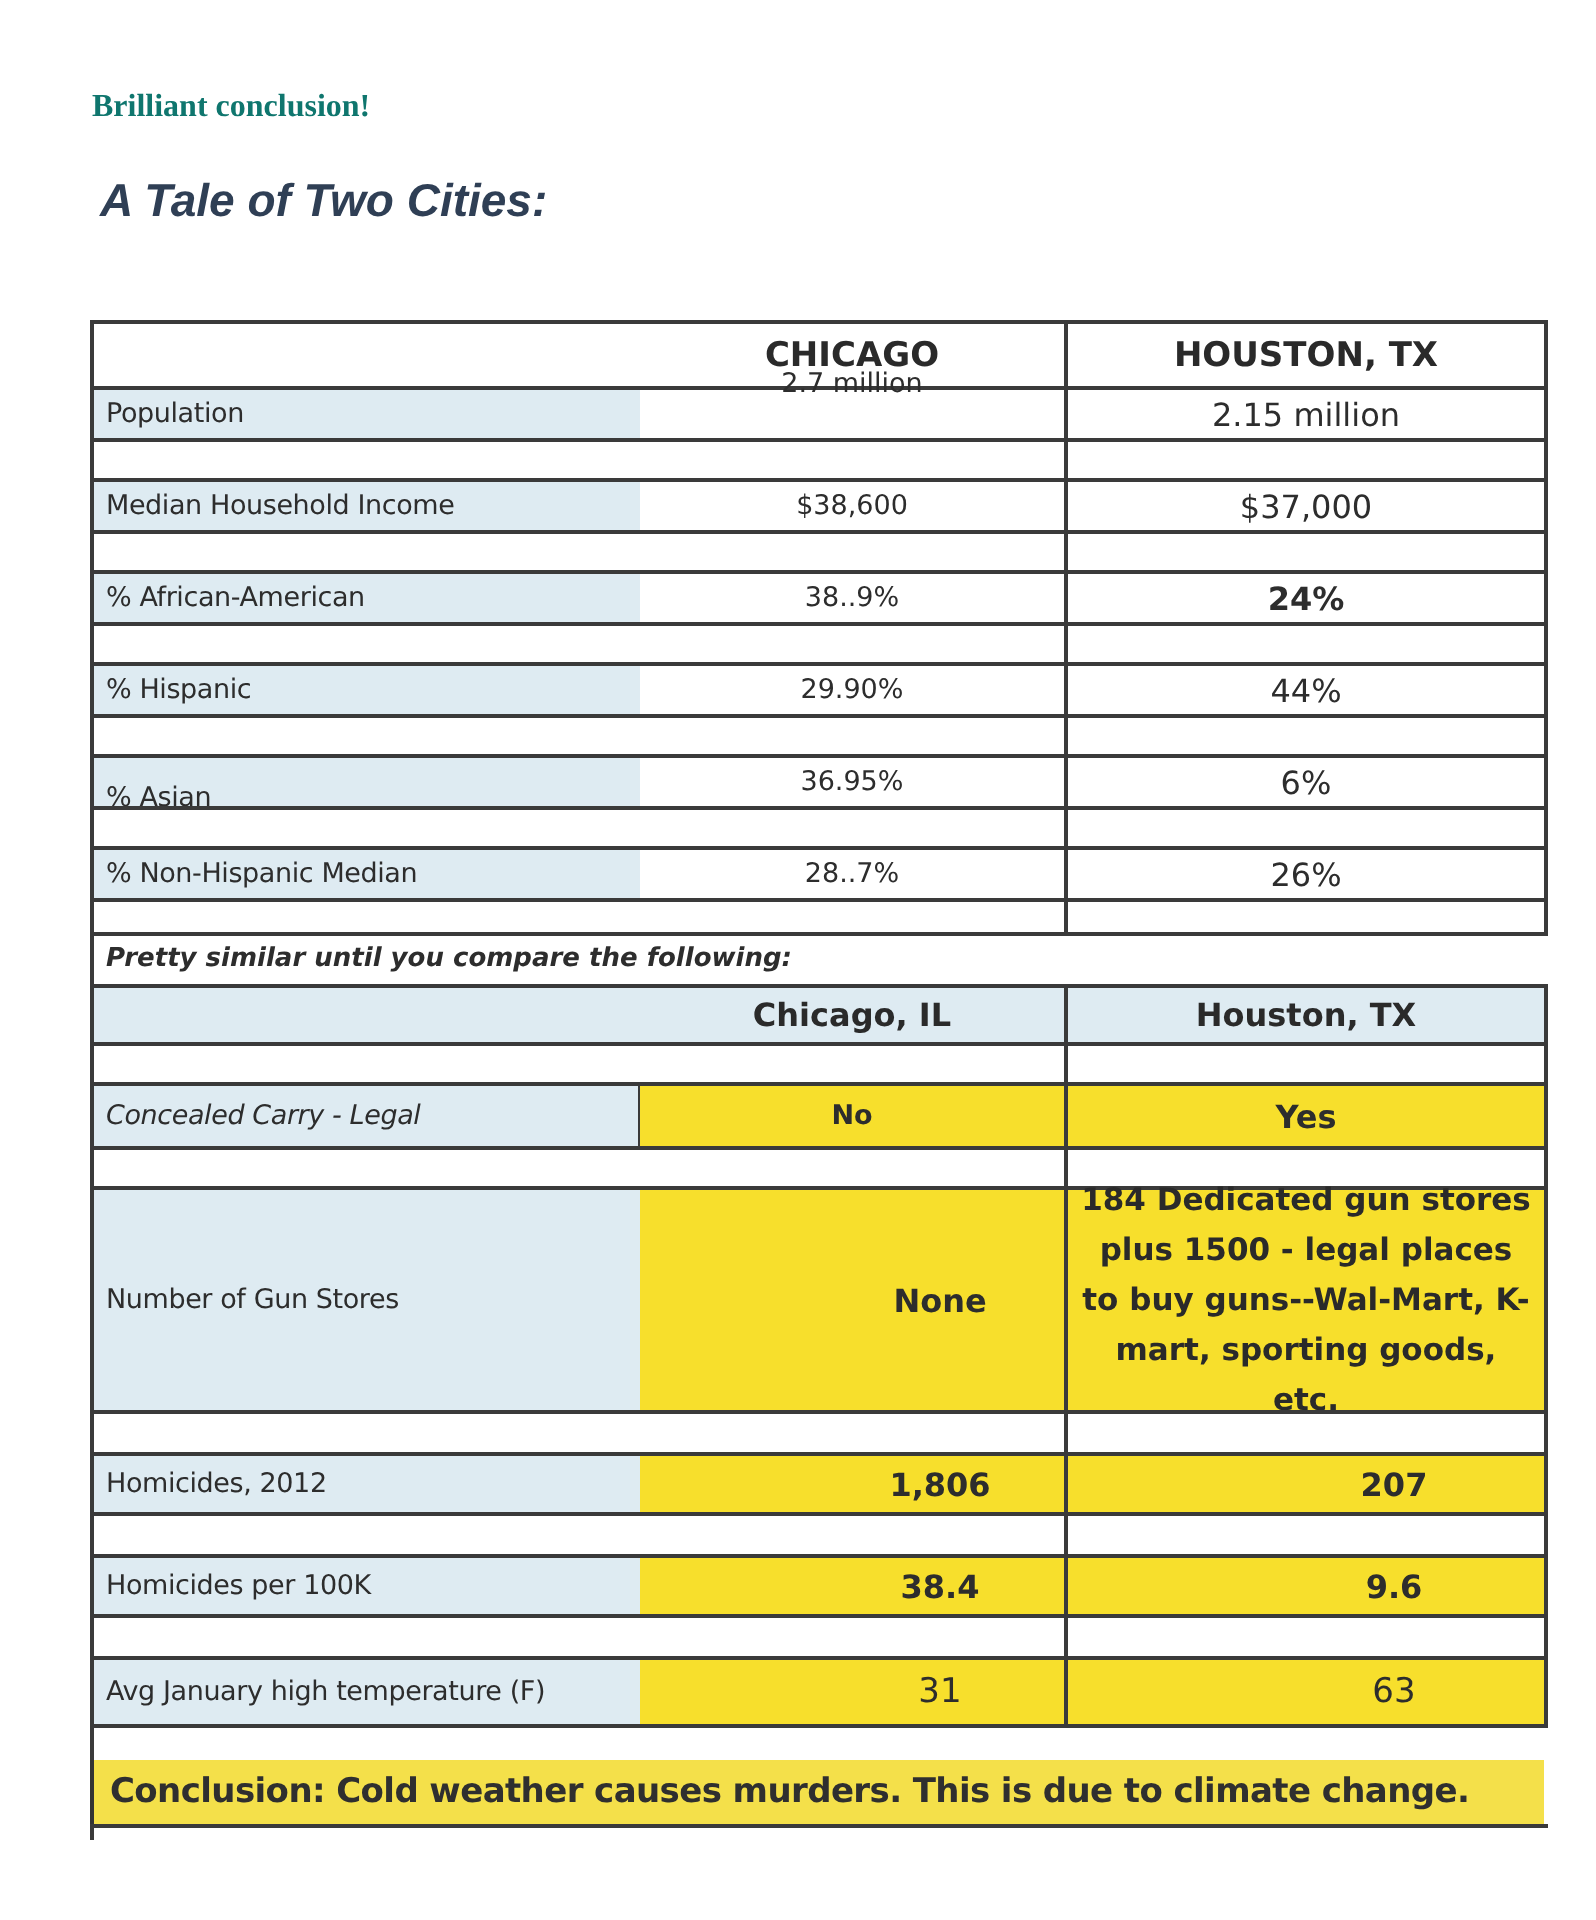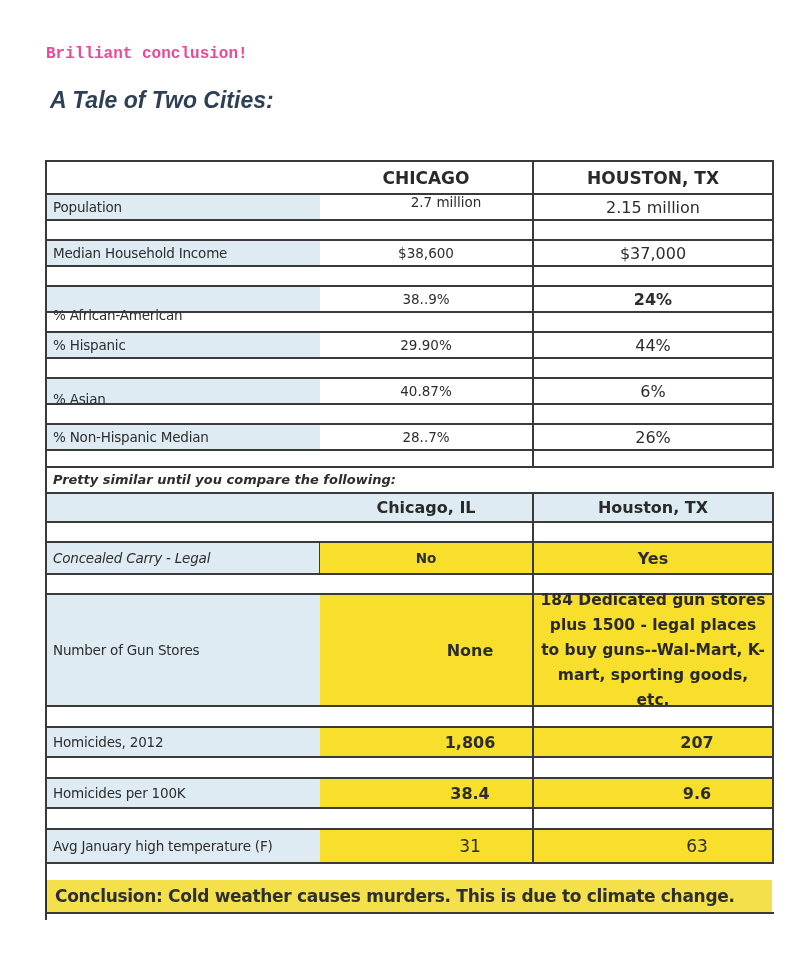--- a/index.html
+++ b/index.html
@@ -1,17 +1,17 @@
 <!DOCTYPE html>
 <html><head>
 <meta charset="utf-8">
 <style>
   html, body { margin: 0; padding: 0; background: #ffffff; }
   body { width: 798px; height: 960px; position: relative; overflow: hidden; color: #2b2b2b; }
-  .title1 { position: absolute; left: 46px; top: 45px; font-family: Liberation Mono, monospace; font-weight: bold; font-size: 16px; color: #ec4899; }
+  .title1 { position: absolute; left: 46px; top: 45px; font-family: Liberation Serif, serif; font-weight: bold; font-size: 16px; color: #0f766e; }
   .title2 { position: absolute; left: 50px; top: 87px; font-family: "Liberation Sans", sans-serif; font-weight: bold; font-style: italic; font-size: 23px; color: #2f3f55; }
 
   .doc { font-family: "DejaVu Sans", sans-serif; }
   .abs { position: absolute; box-sizing: border-box; }
   .line-h { position: absolute; height: 2px; background: #3a3a3a; }
   .line-v { position: absolute; width: 2px; background: #3a3a3a; }
   .blue { background: #deebf2; }
   .yellow { background: #f7df2c; }
   .cell-text { position: absolute; display: flex; align-items: center; font-size: 14px; color: #2d2d2d; font-family: "DejaVu Sans", sans-serif; }
   .label { left: 53px; font-size: 13.5px; letter-spacing: -0.2px; }
@@ -38,49 +38,49 @@
   <div class="line-v" style="left:532px; top:160px; height:308px;"></div>
   <div class="line-v" style="left:772px; top:160px; height:308px;"></div>
   <div class="line-h" style="left:45px; top:466px; width:729px;"></div>
 
   <div class="cell-text c1 hdr" style="top:163px; height:30px;">CHICAGO</div>
   <div class="cell-text c2 hdr" style="top:163px; height:30px;">HOUSTON, TX</div>
 
   <div class="line-h" style="left:45px; top:193px; width:729px;"></div>
   <div class="abs blue" style="left:47px; top:195px; width:273px; height:24px;"></div>
   <div class="cell-text label" style="top:195px; height:24px;">Population</div>
-  <div class="cell-text c1" style="top:190px; height:24px;margin-left:20px;">2.7 million</div>
+  <div class="cell-text c1" style="top:180px; height:24px;">2.7 million</div>
   <div class="cell-text c2" style="top:195px; height:24px;">2.15 million</div>
   <div class="line-h" style="left:45px; top:219px; width:729px;"></div>
 
   <div class="line-h" style="left:45px; top:239px; width:729px;"></div>
   <div class="abs blue" style="left:47px; top:241px; width:273px; height:24px;"></div>
   <div class="cell-text label" style="top:241px; height:24px;">Median Household Income</div>
   <div class="cell-text c1" style="top:241px; height:24px;">$38,600</div>
   <div class="cell-text c2" style="top:241px; height:24px;">$37,000</div>
   <div class="line-h" style="left:45px; top:265px; width:729px;"></div>
 
   <div class="line-h" style="left:45px; top:285px; width:729px;"></div>
   <div class="abs blue" style="left:47px; top:287px; width:273px; height:24px;"></div>
-  <div class="cell-text label" style="top:287px; height:24px;margin-top:16px;">% African-American</div>
+  <div class="cell-text label" style="top:287px; height:24px;">% African-American</div>
   <div class="cell-text c1" style="top:287px; height:24px;">38..9%</div>
   <div class="cell-text c2" style="top:287px; height:24px;font-weight:bold;">24%</div>
   <div class="line-h" style="left:45px; top:311px; width:729px;"></div>
 
   <div class="line-h" style="left:45px; top:331px; width:729px;"></div>
   <div class="abs blue" style="left:47px; top:333px; width:273px; height:24px;"></div>
   <div class="cell-text label" style="top:333px; height:24px;">% Hispanic</div>
   <div class="cell-text c1" style="top:333px; height:24px;border-radius:12px;">29.90%</div>
   <div class="cell-text c2" style="top:333px; height:24px;">44%</div>
   <div class="line-h" style="left:45px; top:357px; width:729px;"></div>
 
   <div class="line-h" style="left:45px; top:377px; width:729px;"></div>
   <div class="abs blue" style="left:47px; top:379px; width:273px; height:24px;"></div>
   <div class="cell-text label" style="top:379px; height:40px;">% Asian</div>
-  <div class="cell-text c1" style="top:379px; height:24px;">40.87%</div>
+  <div class="cell-text c1" style="top:379px; height:24px;">36.95%</div>
   <div class="cell-text c2" style="top:379px; height:24px;">6%</div>
   <div class="line-h" style="left:45px; top:403px; width:729px;"></div>
 
   <div class="line-h" style="left:45px; top:423px; width:729px;"></div>
   <div class="abs blue" style="left:47px; top:425px; width:273px; height:24px;"></div>
   <div class="cell-text label" style="top:425px; height:24px;">% Non-Hispanic Median</div>
   <div class="cell-text c1" style="top:425px; height:24px;">28..7%</div>
   <div class="cell-text c2" style="top:425px; height:24px;">26%</div>
   <div class="line-h" style="left:45px; top:449px; width:729px;"></div>
 

